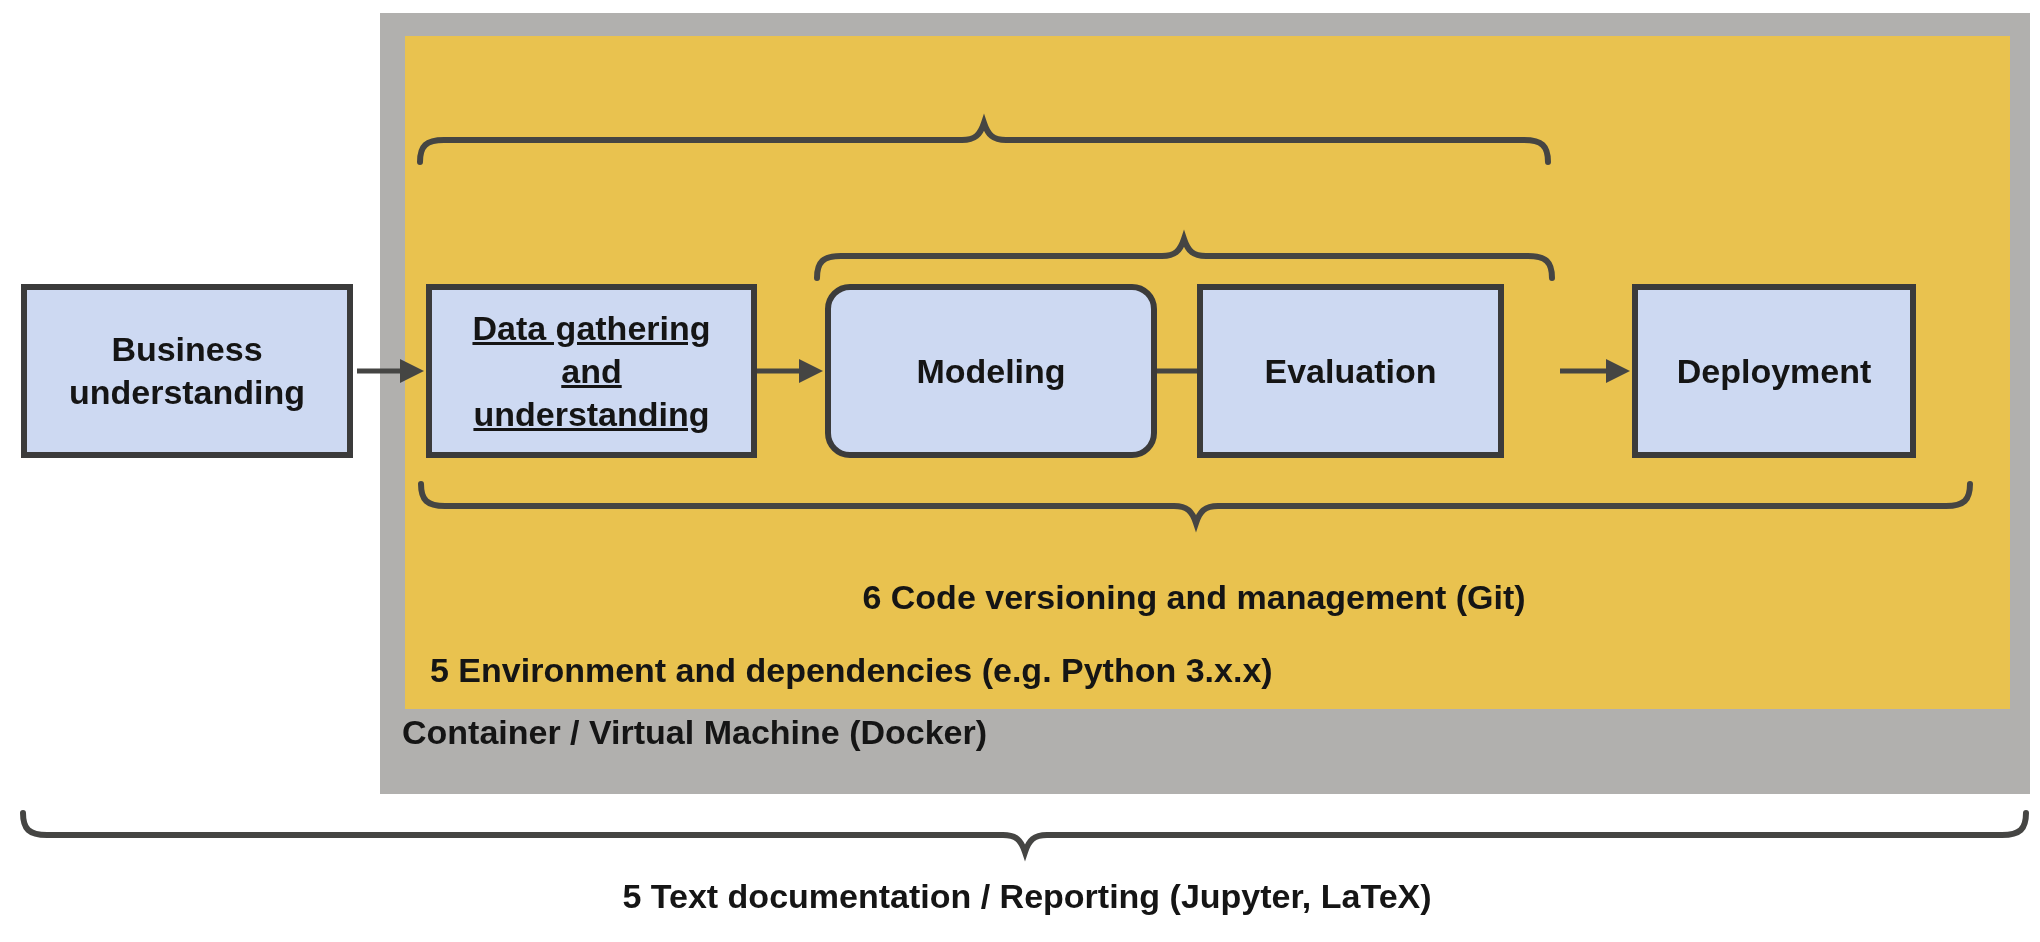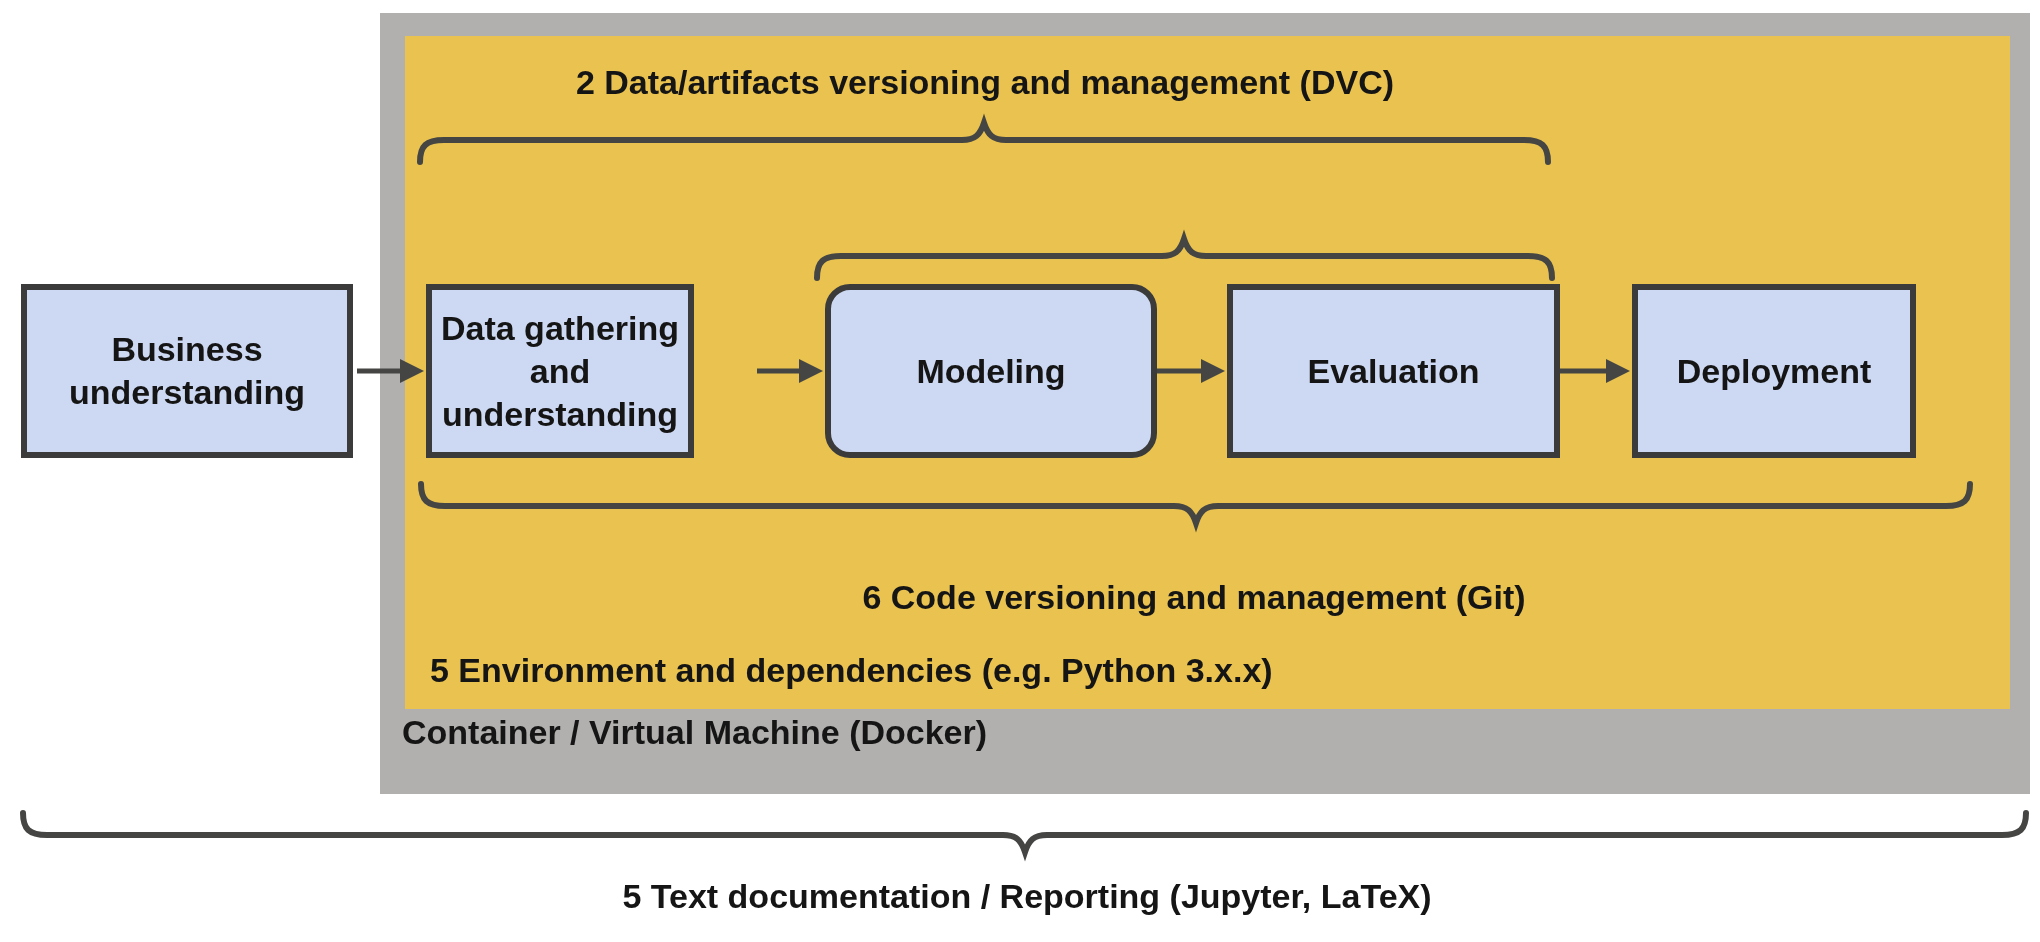--- a/index.html
+++ b/index.html
@@ -28,23 +28,23 @@
     background:#cdd9f2;
     border:6px solid #3b3b3b;
     box-sizing:border-box;
     display:flex;align-items:center;justify-content:center;
     text-align:center;
     font-size:34px;line-height:43px;
     white-space:pre-line;
     z-index:3;
   }
   .stage-business  {left:21px;  width:332px;}
-  .stage-gathering {left:426px; width:268px;}
+  .stage-gathering {left:426px; width:331px;text-decoration:underline;}
   .stage-modeling  {left:825px; width:332px;border-radius:25px;}
-  .stage-evaluation{left:1227px;width:333px;align-items:center;}
+  .stage-evaluation{left:1197px;width:307px;align-items:center;}
   .stage-deployment{left:1632px;width:284px;}
   svg.overlay{
     position:absolute;left:0;top:0;width:2040px;height:942px;
     z-index:2;
   }
   .lbl{
     position:absolute;
     font-size:34px;
     white-space:nowrap;
     z-index:4;
@@ -106,19 +106,18 @@
   <div class="stage stage-modeling">
     <span>Modeling</span>
   </div>
   <div class="stage stage-evaluation">
     <span>Evaluation</span>
   </div>
   <div class="stage stage-deployment">
     <span>Deployment</span>
   </div>
 
-  <div class="lbl lbl-center lbl-dvc">2 Data/artifacts versioning and management (DVC)</div>
   <div class="lbl lbl-center lbl-git">6 Code versioning and management (Git)</div>
   <div class="lbl lbl-left lbl-env">5 Environment and dependencies (e.g. Python 3.x.x)</div>
   <div class="lbl lbl-left lbl-docker">Container / Virtual Machine (Docker)</div>
   <div class="lbl lbl-center lbl-docs">5 Text documentation / Reporting (Jupyter, LaTeX)</div>
 
 </div>
 
 </body></html>

